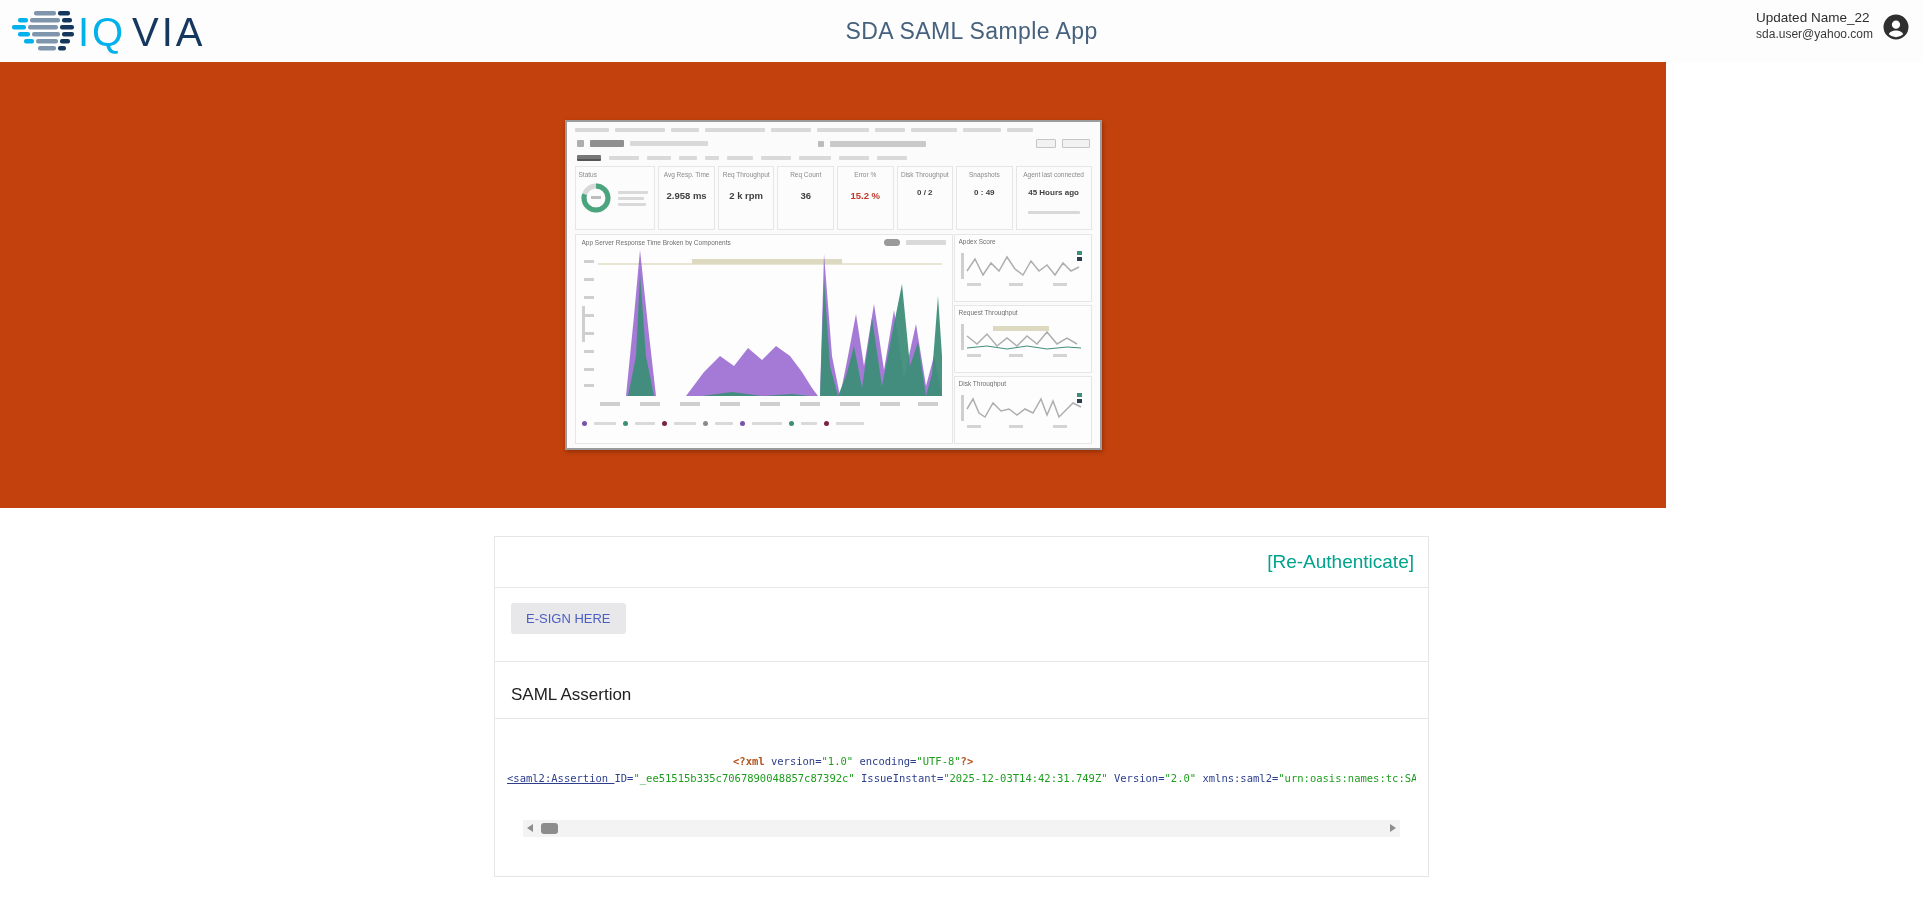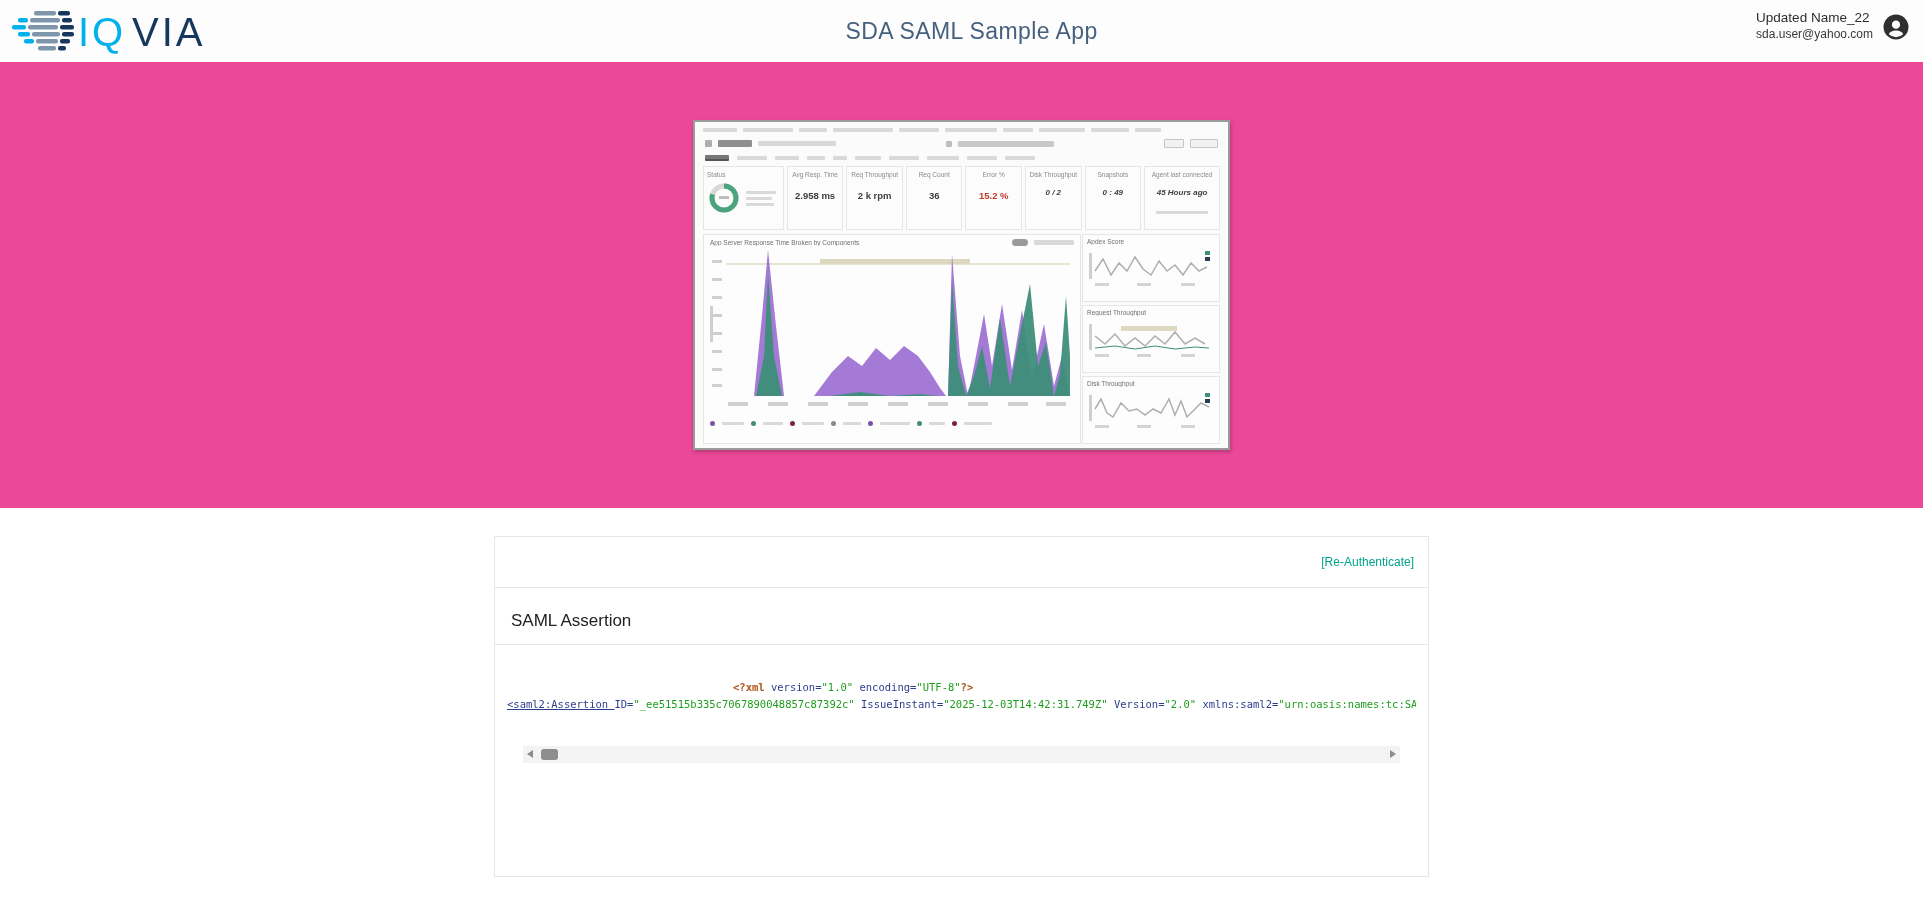--- a/index.html
+++ b/index.html
@@ -9,49 +9,49 @@
   .header { position:relative; height:62px; background:#fdfdfd; }
   .logo { position:absolute; left:12px; top:8px; }
   .page-title { position:absolute; left:50%; top:50%; transform:translate(-50%,-50%);
     font-size:23px; color:#46617d; letter-spacing:.4px; white-space:nowrap;margin-left:10px; }
   .user-block { position:absolute; right:50px; top:10px; line-height:1.25; }
   .user-name { font-size:13.5px; color:#2e2e2e; }
   .user-email { font-size:12px; color:#3a3a3a; }
   .account-icon { position:absolute; right:12px; top:12px; width:30px; height:30px; cursor:pointer; }
 
   
-  .hero { position:absolute; left:0; top:62px; width:1923px; height:446px; background:#ec4899; }
+  .hero { position:absolute; left:0; top:62px; width:1666px; height:446px; background:#c2410c; }
   .dash { position:relative; width:537px; height:330px; margin:58px auto 0;
     background:#fbfbfb; border:2px solid #9b9b9b; box-shadow:1px 2px 4px rgba(0,0,0,.25); }
   .bar { background:#d9d9d9; border-radius:1px; display:inline-block; }
   .dash-toolbar { position:absolute; left:8px; top:4px; right:8px; height:8px; display:flex; gap:6px; align-items:center; }
   .dash-toolbar .bar { height:4px; }
   .dash-head { position:absolute; left:10px; top:15px; right:10px; height:13px; display:flex; align-items:center; gap:6px; }
   .dash-tabs { position:absolute; left:10px; top:31px; right:10px; height:10px; display:flex; gap:8px; align-items:center; }
   .metric-row { position:absolute; left:8px; top:44px; right:8px; height:64px; display:flex; gap:3px; }
   .metric-card { flex:1; background:#fcfcfc; border:1px solid #e6e6e6; padding:4px 3px; text-align:center; overflow:hidden; }
   .metric-card.status { flex:1.5; text-align:left; }
   .metric-card.wide { flex:1.4; }
   .metric-label { font-size:6.5px; color:#8a8a8a; white-space:nowrap; }
   .metric-value { font-size:9.5px; font-weight:bold; color:#3f3f3f; margin-top:12px; white-space:nowrap; }
   .metric-value.error { color:#c0392b; }
-  .metric-value.small { font-size:8px; margin-top:10px;font-style:italic; }
+  .metric-value.small { font-size:8px; margin-top:10px; }
   .panel { background:#fdfdfd; border:1px solid #e6e6e6; }
   .main-panel { position:absolute; left:8px; top:112px; width:378px; height:210px; padding:4px 6px; }
   .panel-title { font-size:6.5px; color:#6f6f6f; white-space:nowrap; overflow:hidden; }
   .right-col { position:absolute; right:8px; top:112px; width:138px; height:210px; display:flex; flex-direction:column; gap:3px; }
   .right-panel { flex:1; padding:3px 4px; position:relative; }
   .legend-row { display:flex; gap:7px; align-items:center; margin-top:3px; }
   .dot { width:5px; height:5px; border-radius:50%; display:inline-block; }
 
   
   .card { position:absolute; left:494px; top:536px; width:935px; height:341px;
     background:#fff; border:1px solid #e6e6e6; }
   .card-row1 { height:51px; border-bottom:1px solid #e7e7e7; display:flex; align-items:center; justify-content:flex-end; padding-right:14px; }
-  .reauth { color:#00a38b; font-size:12px; cursor:pointer; }
+  .reauth { color:#00a38b; font-size:19px; cursor:pointer; }
   .card-row2 { height:74px; border-bottom:1px solid #e7e7e7; padding:15px 16px; }
   .esign-btn { background:#e8e8ea; color:#4b5fc3; border:none; font-size:13px;
     padding:8px 15px; border-radius:3px; cursor:pointer; font-family:"Liberation Sans",sans-serif; }
   .card-row3 { height:57px; border-bottom:1px solid #e7e7e7; display:flex; align-items:center; padding-left:16px; }
   .saml-title { font-size:17px; color:#222;margin-top:9px; }
   .code-area { padding:34px 12px 0; }
   pre.code { font-family:"DejaVu Sans Mono", monospace; font-size:10.5px; line-height:17px;
     color:#333; white-space:pre; overflow:hidden; width:100%; }
   .code .ln1 { margin-left:226px; }
   .tok-pi   { color:#b3551f;font-weight:bold; }
@@ -291,20 +291,23 @@
         </svg>
       </div>
     </div>
   </div>
 </div>
 
 <div class="card">
   <div class="card-row1">
     <span class="reauth">[Re-Authenticate]</span>
   </div>
+  <div class="card-row2">
+    <button class="esign-btn">E-SIGN HERE</button>
+  </div>
   <div class="card-row3">
     <span class="saml-title">SAML Assertion</span>
   </div>
   <div class="code-area">
     <pre class="code"><div class="ln1"><span class="tok-pi">&lt;?xml </span><span class="tok-attr">version=</span><span class="tok-str">"1.0"</span><span class="tok-attr"> encoding=</span><span class="tok-str">"UTF-8"</span><span class="tok-pi">?&gt;</span></div><div><span class="tok-tag">&lt;saml2:Assertion </span><span class="tok-attr">ID=</span><span class="tok-str">"_ee51515b335c7067890048857c87392c"</span><span class="tok-attr"> IssueInstant=</span><span class="tok-str">"2025-12-03T14:42:31.749Z"</span><span class="tok-attr"> Version=</span><span class="tok-str">"2.0"</span><span class="tok-attr"> xmlns:saml2=</span><span class="tok-str">"urn:oasis:names:tc:SAML:2</span></div></pre>
     <div class="hscroll">
       <span class="arr arr-left"></span>
       <span class="hthumb"></span>
       <span class="arr arr-right"></span>
     </div>

